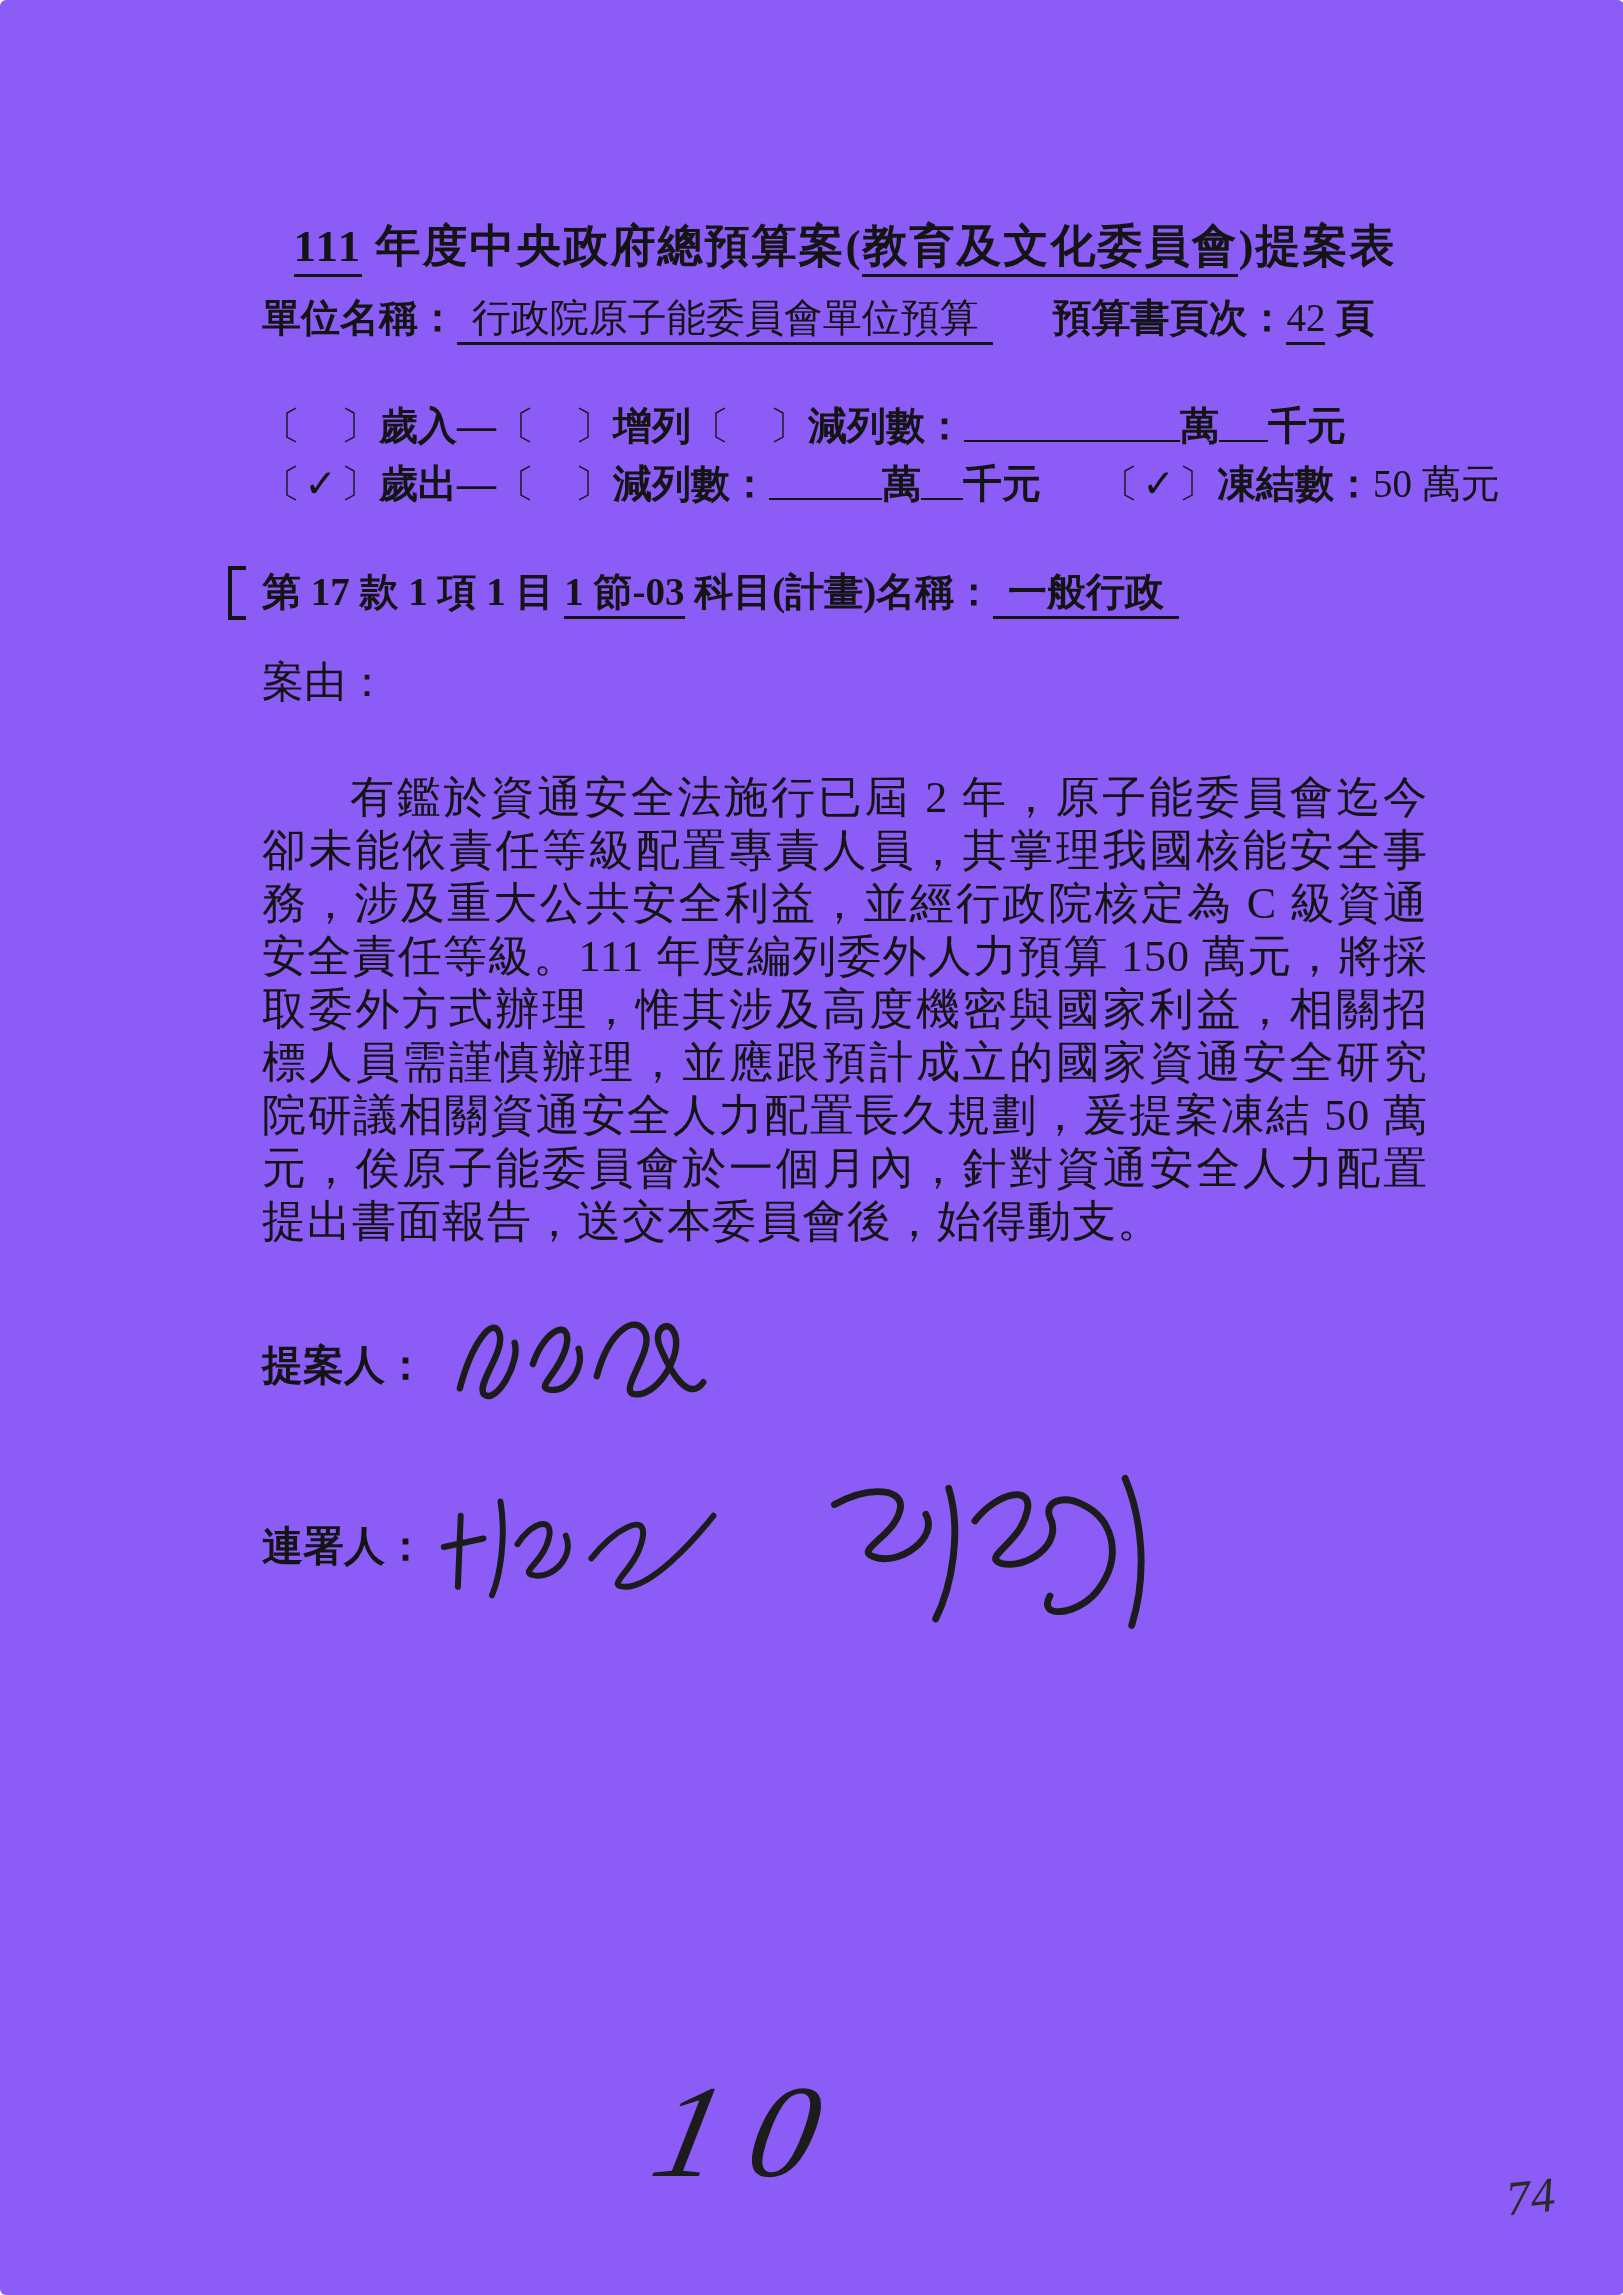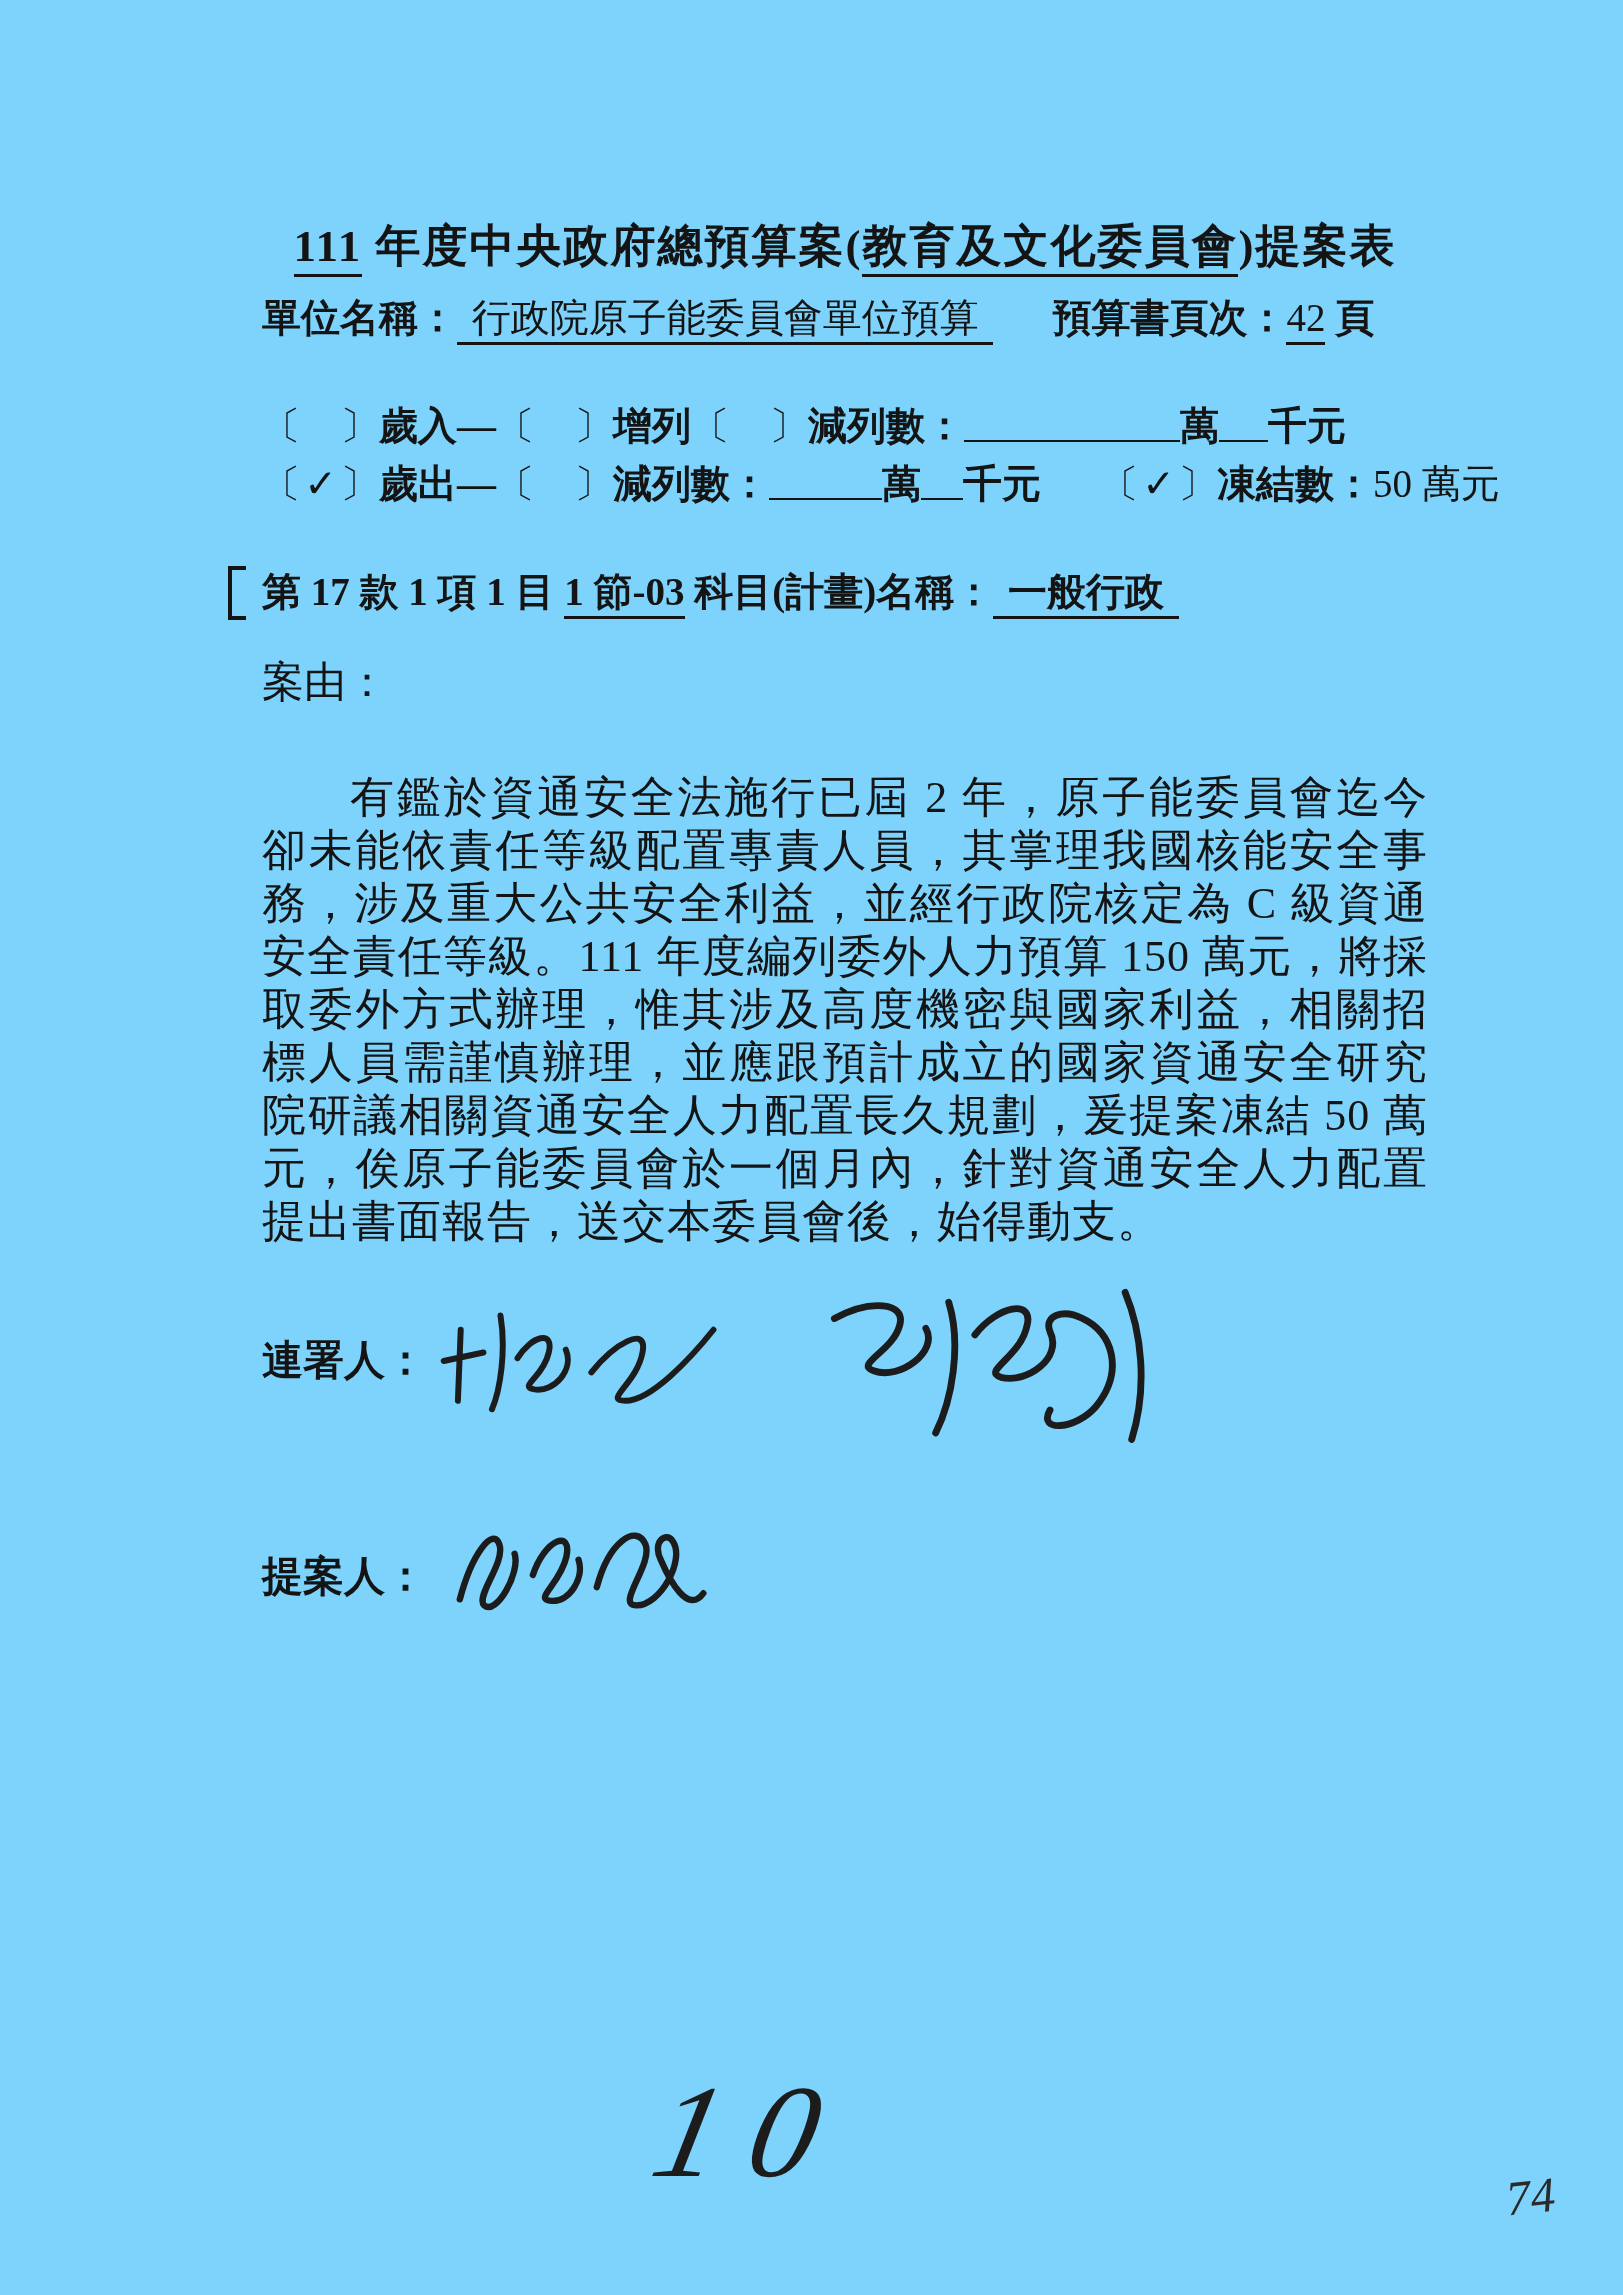--- a/index.html
+++ b/index.html
@@ -5,22 +5,23 @@
   * { margin:0; padding:0; box-sizing:border-box; }
   html,body { background:#ffffff; }
   body {
     font-family:"Liberation Serif","DejaVu Serif",serif;
     color:#141414;
   }
   .page {
     position:relative;
     width:1624px;
     height:2295px;
-    background:#7dd3fc;
+    background:#8b5cf6;
     overflow:hidden;
+    border-radius:6px;
   }
   .content {
     padding:216px 196px 0 262px;
   }
   
   .doc-title {
     font-size:45px;
     font-weight:700;
     text-align:center;
     letter-spacing:2px;
@@ -125,34 +126,34 @@
 
     <div class="section-block">
       <div class="section-bracket"></div>
       <div class="line b"><span>第 17 款 1 項 1 目 </span><span class="u">1 節-03</span><span> 科目(計畫)名稱：</span><span class="u u-pad">一般行政</span></div>
     </div>
 
     <div class="case-line">案由：</div>
 
     <p class="body-par">有鑑於資通安全法施行已屆 2 年，原子能委員會迄今卻未能依責任等級配置專責人員，其掌理我國核能安全事務，涉及重大公共安全利益，並經行政院核定為 C 級資通安全責任等級。111 年度編列委外人力預算 150 萬元，將採取委外方式辦理，惟其涉及高度機密與國家利益，相關招標人員需謹慎辦理，並應跟預計成立的國家資通安全研究院研議相關資通安全人力配置長久規劃，爰提案凍結 50 萬元，俟原子能委員會於一個月內，針對資通安全人力配置提出書面報告，送交本委員會後，始得動支。</p>
 
+    <div class="sig-row proposer">
+      <span class="sig-label">提案人：</span>
+      <svg class="signature" width="275" height="137" viewBox="0 0 180 90" aria-hidden="true">
+        <path d="M14,60 C22,30 36,12 40,24 C44,36 24,58 30,64 C38,71 54,42 50,30 M62,44 C70,20 88,14 84,32 C80,50 62,60 74,61 C86,62 96,46 92,34 M104,52 C112,22 130,10 136,24 C141,37 116,64 130,64 C146,64 162,34 154,22 C150,15 140,22 146,34 C152,48 164,70 174,56"></path>
+      </svg>
+    </div>
+
     <div class="sig-row cosigner">
       <span class="sig-label">連署人：</span>
       <svg class="signature" width="284" height="142" viewBox="0 0 200 100" aria-hidden="true">
         <path d="M16,28 L14,78 M4,50 L32,44 M44,18 C48,42 44,70 38,84 M56,48 C66,32 82,28 78,44 C74,62 56,68 68,70 C82,72 96,56 90,42 M108,58 C124,38 148,24 144,44 C140,66 116,78 132,78 C150,78 178,48 194,28"></path>
       </svg>
       <svg class="signature second" width="343" height="196" viewBox="0 0 210 120" aria-hidden="true">
         <path d="M18,34 C40,22 62,24 58,38 C54,54 30,62 42,66 C58,72 82,54 74,40 M88,24 C96,50 90,84 80,104 M104,44 C118,26 140,22 136,38 C132,58 108,66 120,70 C136,74 158,58 150,42 C146,32 158,28 170,34 C188,42 196,66 178,88 C166,102 142,104 150,90 M196,18 C206,42 210,76 200,108"></path>
-      </svg>
-    </div>
-
-    <div class="sig-row proposer">
-      <span class="sig-label">提案人：</span>
-      <svg class="signature" width="275" height="137" viewBox="0 0 180 90" aria-hidden="true">
-        <path d="M14,60 C22,30 36,12 40,24 C44,36 24,58 30,64 C38,71 54,42 50,30 M62,44 C70,20 88,14 84,32 C80,50 62,60 74,61 C86,62 96,46 92,34 M104,52 C112,22 130,10 136,24 C141,37 116,64 130,64 C146,64 162,34 154,22 C150,15 140,22 146,34 C152,48 164,70 174,56"></path>
       </svg>
     </div>
 
   </div>
 
   <div class="page-number">10</div>
   <div class="corner-number">74</div>
 </div>
 
 

